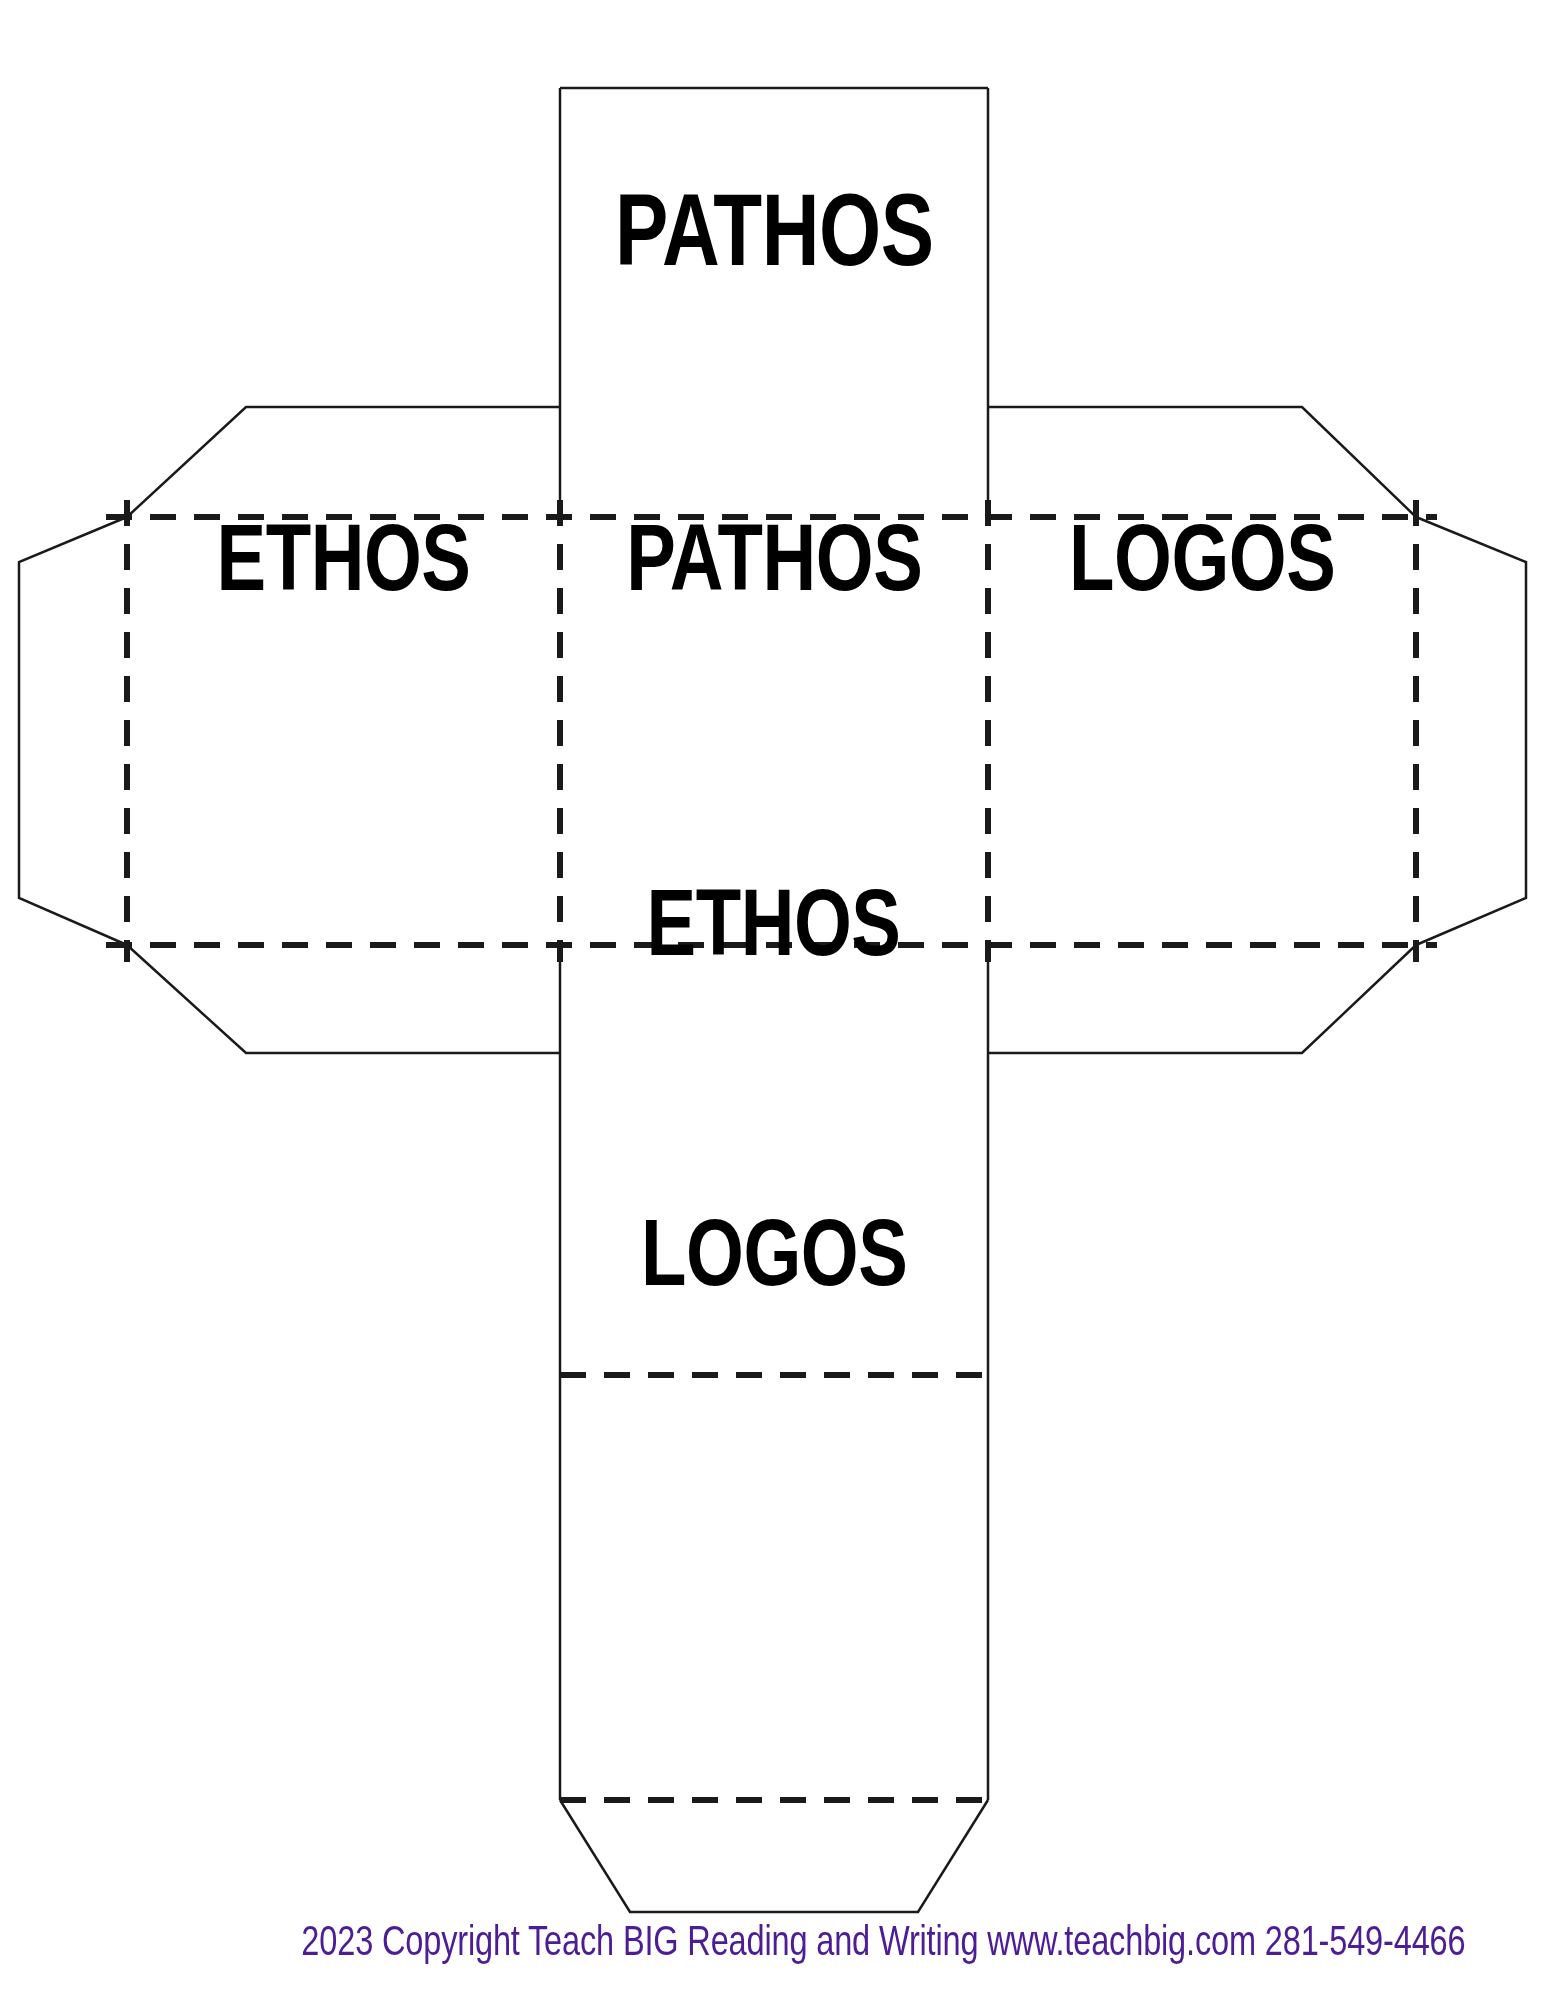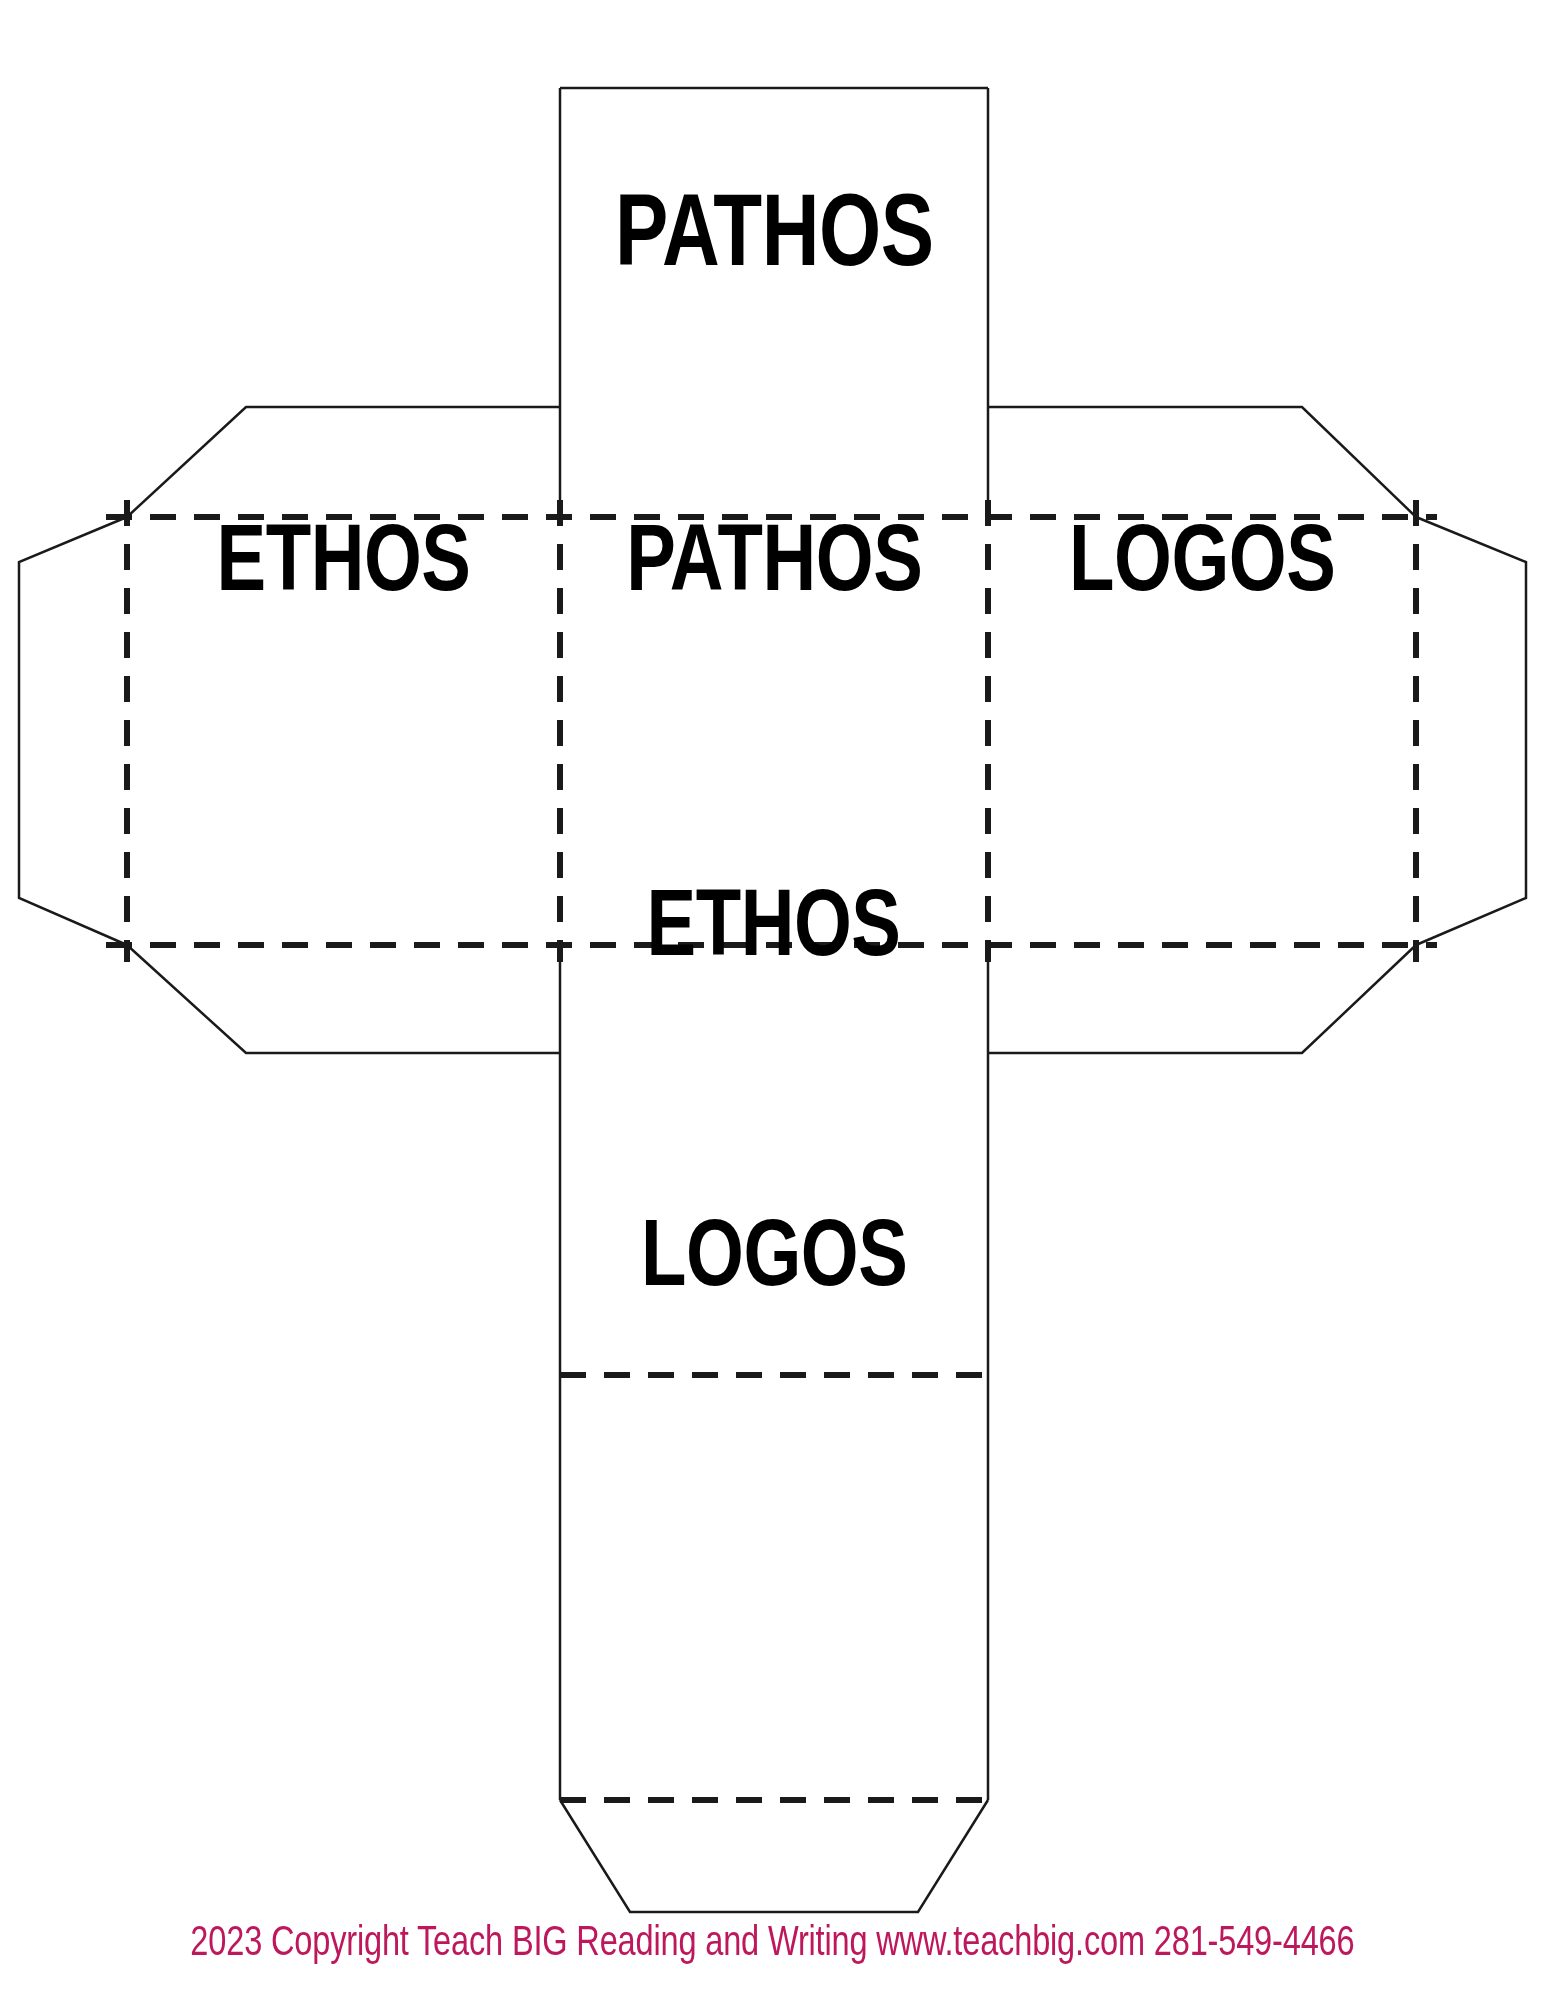--- a/index.html
+++ b/index.html
@@ -44,24 +44,24 @@
   }
   .face-label span {
     display: inline-block;
     transform: scaleX(0.93) scaleY(1.18);
   }
   #footer-text {
     position: absolute;
     left: 0;
     top: 1920px;
     width: 1545px;
-    text-align: center;
+    text-align: right;
     font-family: "Liberation Sans", sans-serif;
     font-size: 37px;
-    color: #be185d;
+    color: #4c1d95;
     letter-spacing: -0.2px;
   }
   #footer-text span {
     display: inline-block;
     transform: scaleX(0.88) scaleY(1.16);
     transform-origin: center center;
   }
 </style>
 </head>
 <body>

